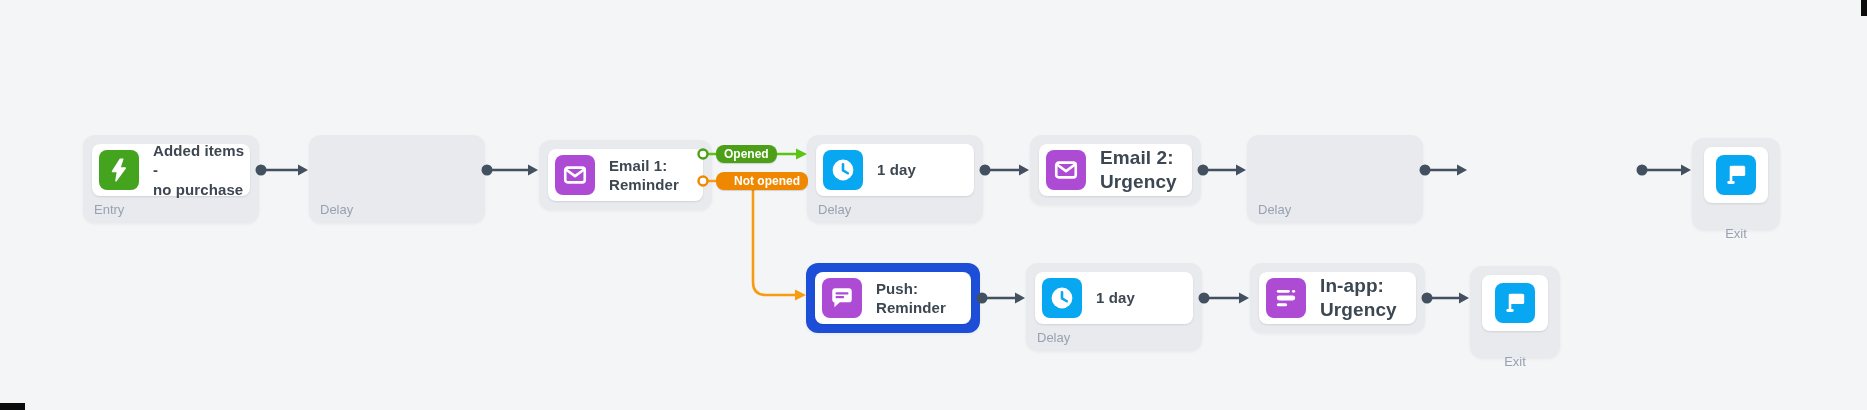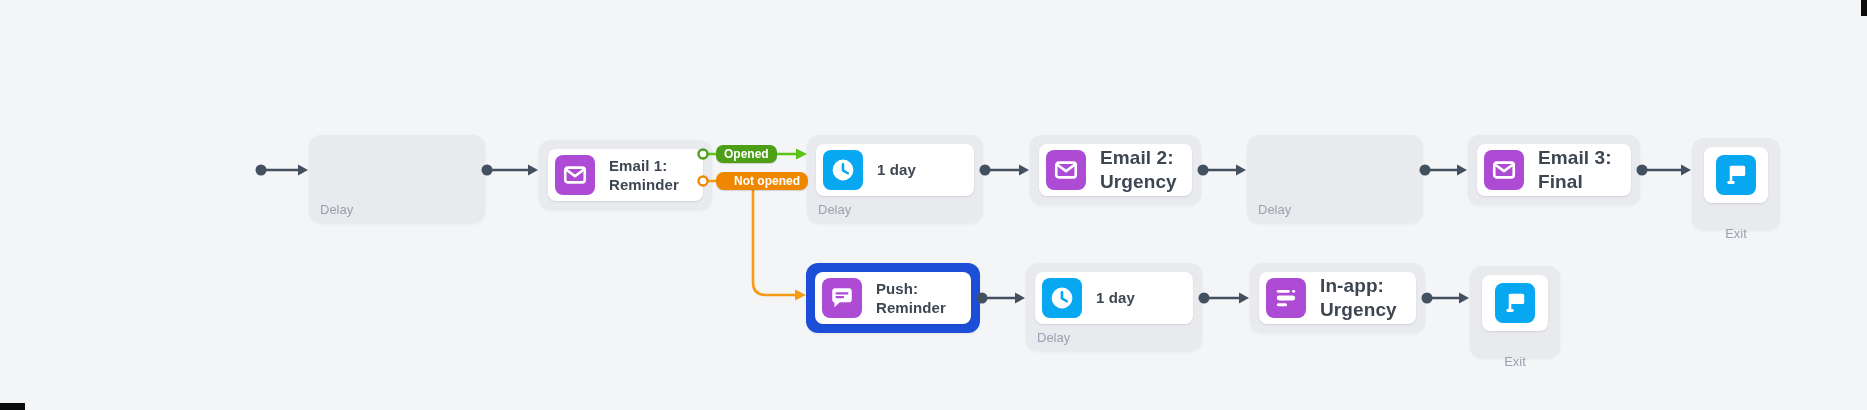--- a/index.html
+++ b/index.html
@@ -52,24 +52,36 @@
       <circle cx="1427" cy="298" r="5.5" fill="#42505F"></circle>
       <line x1="1427" y1="298" x2="1460" y2="298" stroke="#42505F" stroke-width="2.6"></line>
       <polygon points="1469,298 1459,292.5 1459,303.5" fill="#42505F"></polygon>
       <line x1="703" y1="154" x2="798" y2="154" stroke="#5CC414" stroke-width="2.6"></line>
       <polygon points="807,154 796,148.5 796,159.5" fill="#5CC414"></polygon>
       <path d="M703 181 L753 181 L753 282 Q753 295 766 295 L797 295" fill="none" stroke="#F89B13" stroke-width="2.6" stroke-linecap="round"></path>
       <polygon points="806,295 795,289.5 795,300.5" fill="#F89B13"></polygon>
       <circle cx="703" cy="154" r="4.5" fill="#fff" stroke="#4C9F17" stroke-width="2.4"></circle>
       <circle cx="703" cy="181" r="4.5" fill="#fff" stroke="#EF8800" stroke-width="2.4"></circle>
     </svg>
-  <div class="badge" id="badge-opened" style="left: 716px; top: 145px; background: rgb(76, 159, 23); border-radius: 7px;">Opened</div>
+  <div class="badge" id="badge-opened" style="left: 716px; top: 145px; background: rgb(76, 159, 23);">Opened</div>
   <div class="badge" id="badge-not-opened" style="left: 716px; top: 172px; background: rgb(239, 136, 0); padding-left: 18px;">Not opened</div>
   <div class="mark" style="right:0;top:0;width:6px;height:16px;"></div>
   <div class="mark" style="left:0;bottom:0;width:25px;height:7px;"></div>
+<div class="node" style="left: 83px; top: 135px; width: 176px; height: 88px; background: rgb(232, 234, 238);">
+      <div class="card">
+        <span class="nicon" style="background: rgb(68, 164, 29);">
+          <svg viewBox="0 0 24 24">
+            <polygon points="13.2,2 6,13.4 10.6,13.4 9.2,22 17.8,10.2 12.8,10.2 15.4,2" fill="#fff" stroke="#fff" stroke-width="1.4" stroke-linejoin="round"></polygon>
+          </svg>
+        </span>
+        <span class="ntitle">Added items -
+no purchase</span>
+      </div>
+      <div class="nlabel">Entry</div>
+    </div>
     <div class="node" style="left: 309px; top: 135px; width: 176px; height: 88px; background: rgb(232, 234, 238);">
       <div class="nlabel">Delay</div>
     </div>
     <div class="node" style="left: 539px; top: 140px; width: 173px; height: 70px; background: rgb(232, 234, 238);">
       <div class="card">
         <span class="nicon" style="background: rgb(174, 75, 213);">
           <svg viewBox="0 0 24 24">
             <rect x="3" y="5.2" width="18" height="13.6" rx="2.2" fill="none" stroke="#fff" stroke-width="2.4"></rect>
             <path d="M4.6 7.6 12 13l7.4-5.4" fill="none" stroke="#fff" stroke-width="2.4" stroke-linecap="round" stroke-linejoin="round"></path>
           </svg>
@@ -97,32 +109,20 @@
             <rect x="3" y="5.2" width="18" height="13.6" rx="2.2" fill="none" stroke="#fff" stroke-width="2.4"></rect>
             <path d="M4.6 7.6 12 13l7.4-5.4" fill="none" stroke="#fff" stroke-width="2.4" stroke-linecap="round" stroke-linejoin="round"></path>
           </svg>
         </span>
         <span class="ntitle">Email 2:
 Urgency</span>
       </div>
     </div>
     <div class="node" style="left: 1247px; top: 135px; width: 176px; height: 88px; background: rgb(232, 234, 238);">
       <div class="nlabel">Delay</div>
-    </div>
-    <div class="node small" style="left: 1468px; top: 135px; width: 172px; height: 70px; background: rgb(232, 234, 238);">
-      <div class="card">
-        <span class="nicon" style="background: rgb(174, 75, 213);">
-          <svg viewBox="0 0 24 24">
-            <rect x="3" y="5.2" width="18" height="13.6" rx="2.2" fill="none" stroke="#fff" stroke-width="2.4"></rect>
-            <path d="M4.6 7.6 12 13l7.4-5.4" fill="none" stroke="#fff" stroke-width="2.4" stroke-linecap="round" stroke-linejoin="round"></path>
-          </svg>
-        </span>
-        <span class="ntitle">Email 3:
-Final</span>
-      </div>
     </div>
     <div class="node exit" style="left: 1692px; top: 138px; width: 88px; height: 92px; background: rgb(232, 234, 238);">
       <div class="card">
         <span class="nicon" style="background: rgb(7, 167, 242);">
           <svg viewBox="0 0 24 24">
             <rect x="7" y="3.5" width="13.5" height="9.5" rx="1.5" fill="#fff"></rect>
             <rect x="6.2" y="3.5" width="2.4" height="15" rx="1.2" fill="#fff"></rect>
             <rect x="4" y="17.6" width="6.8" height="2.6" rx="1.3" fill="#fff"></rect>
           </svg>
         </span>

